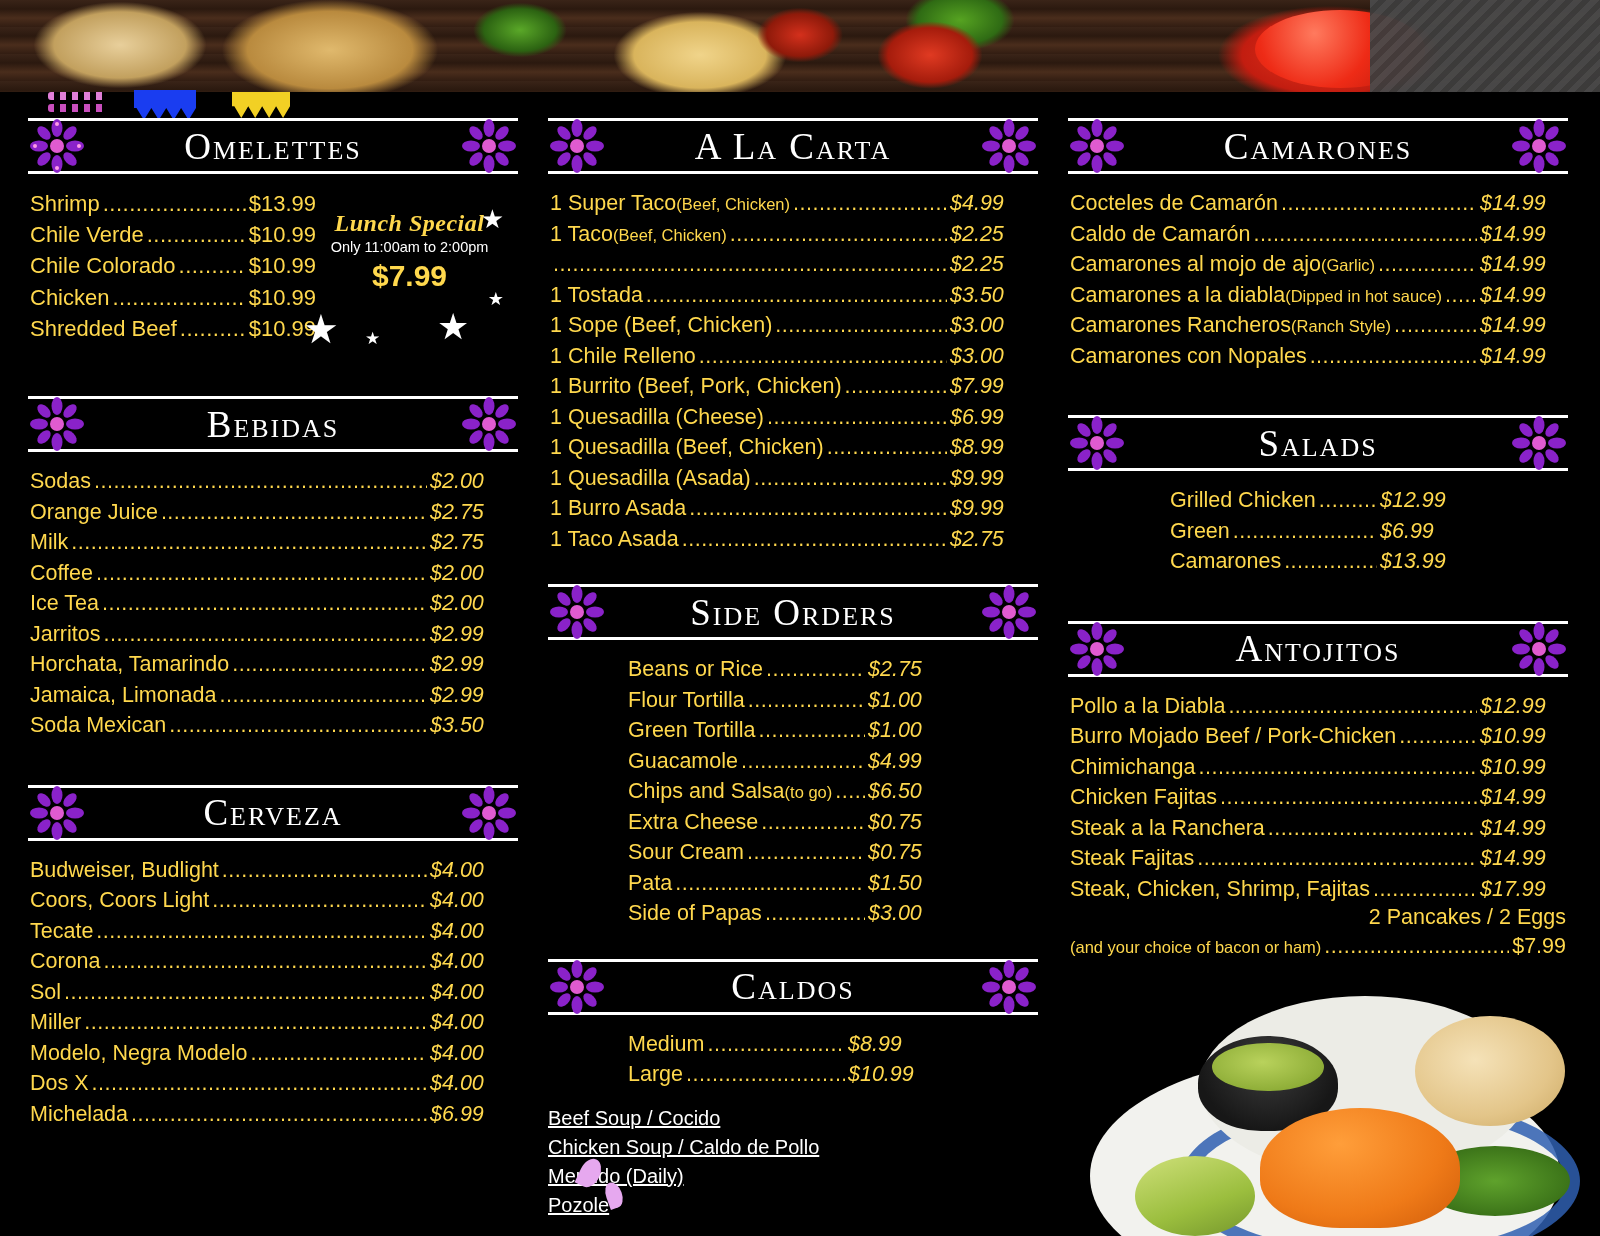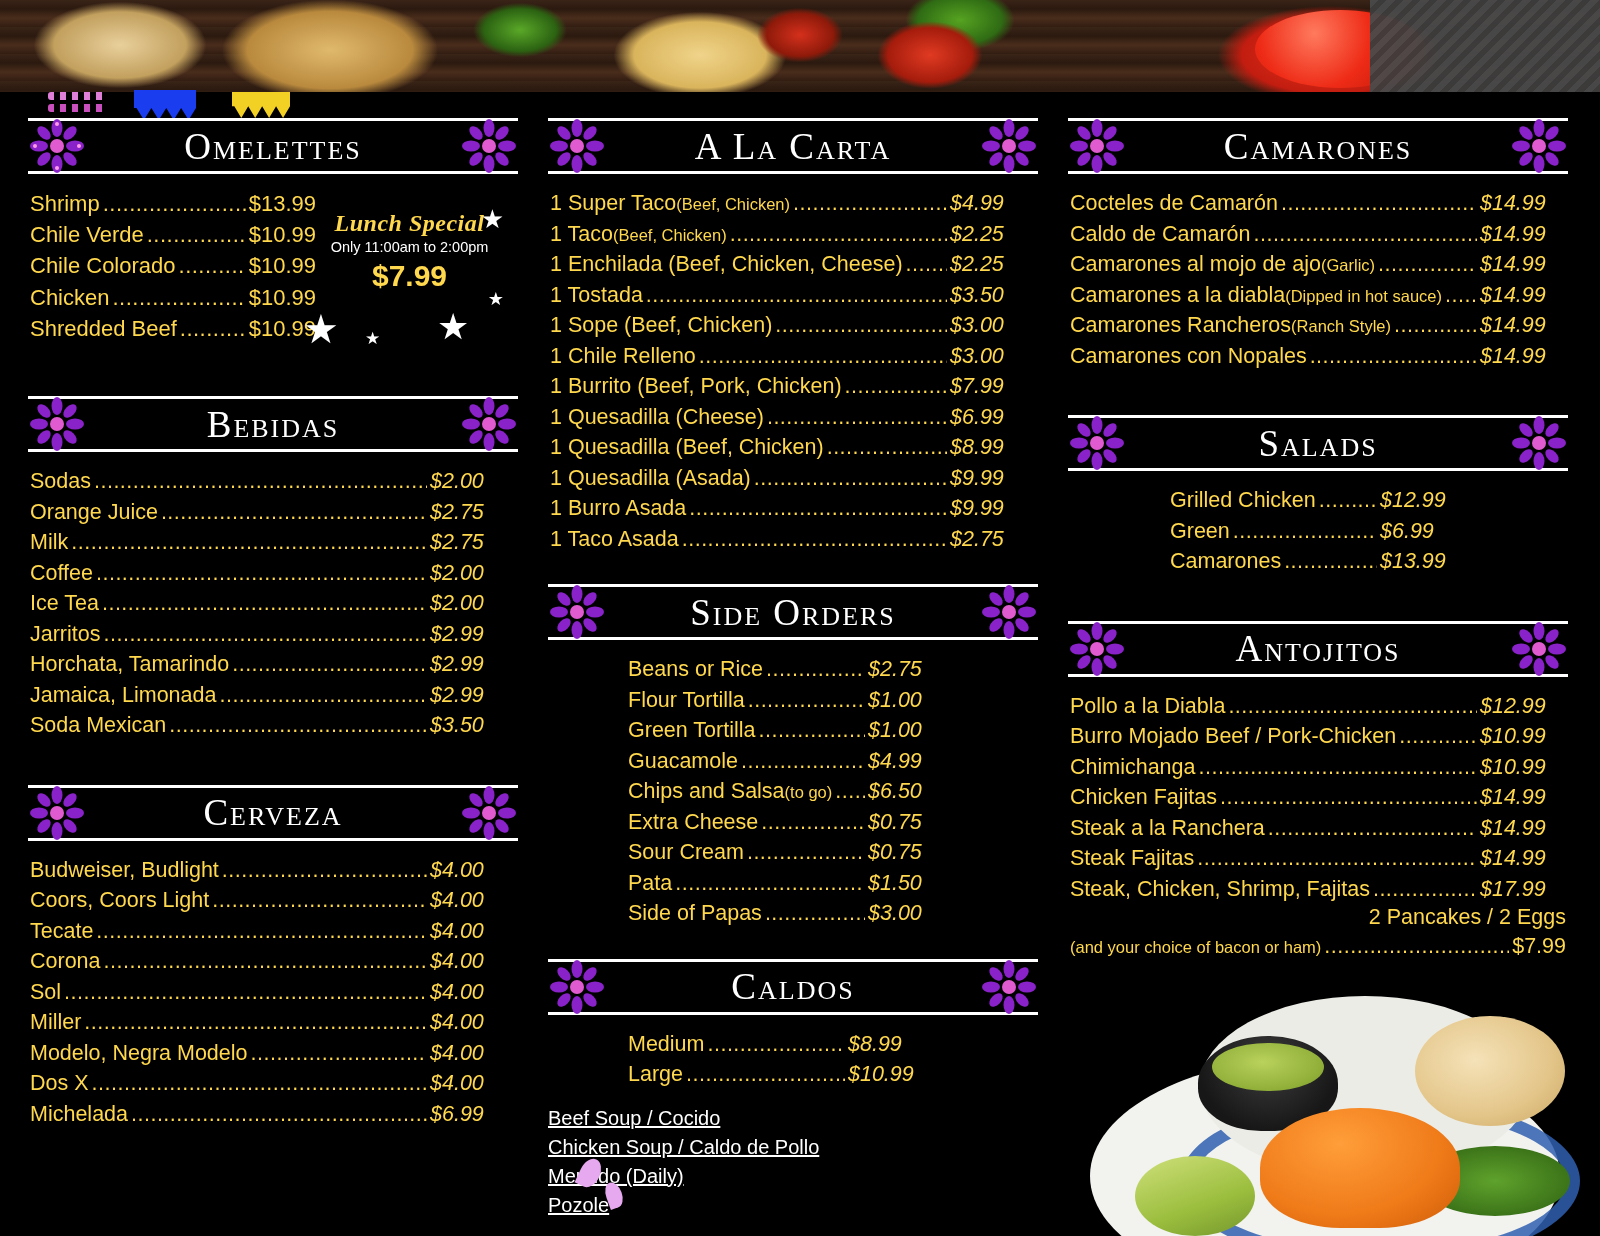--- a/index.html
+++ b/index.html
@@ -502,21 +502,20 @@
         <span class="dots"></span>
         <span class="pr">$4.99</span>
       </div>
       <div class="row fixed">
         <span class="nm">1 Taco</span>
         <span class="sub">(Beef, Chicken)</span>
         <span class="dots"></span>
         <span class="pr">$2.25</span>
       </div>
       <div class="row fixed">
-        <span class="nm">1 Enchilada (Beef, Chicken, Cheese)</span>
         <span class="dots"></span>
         <span class="pr">$2.25</span>
       </div>
       <div class="row fixed">
         <span class="nm">1 Tostada</span>
         <span class="dots"></span>
         <span class="pr">$3.50</span>
       </div>
       <div class="row fixed">
         <span class="nm">1 Sope (Beef, Chicken)</span>

